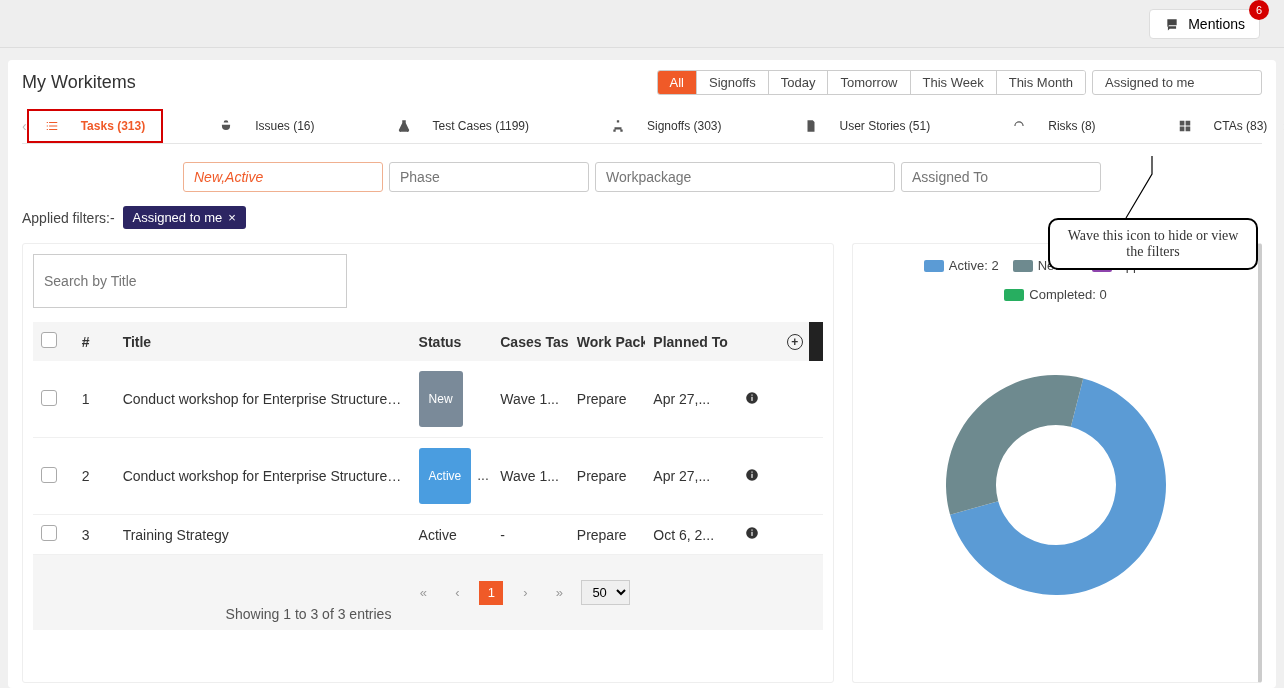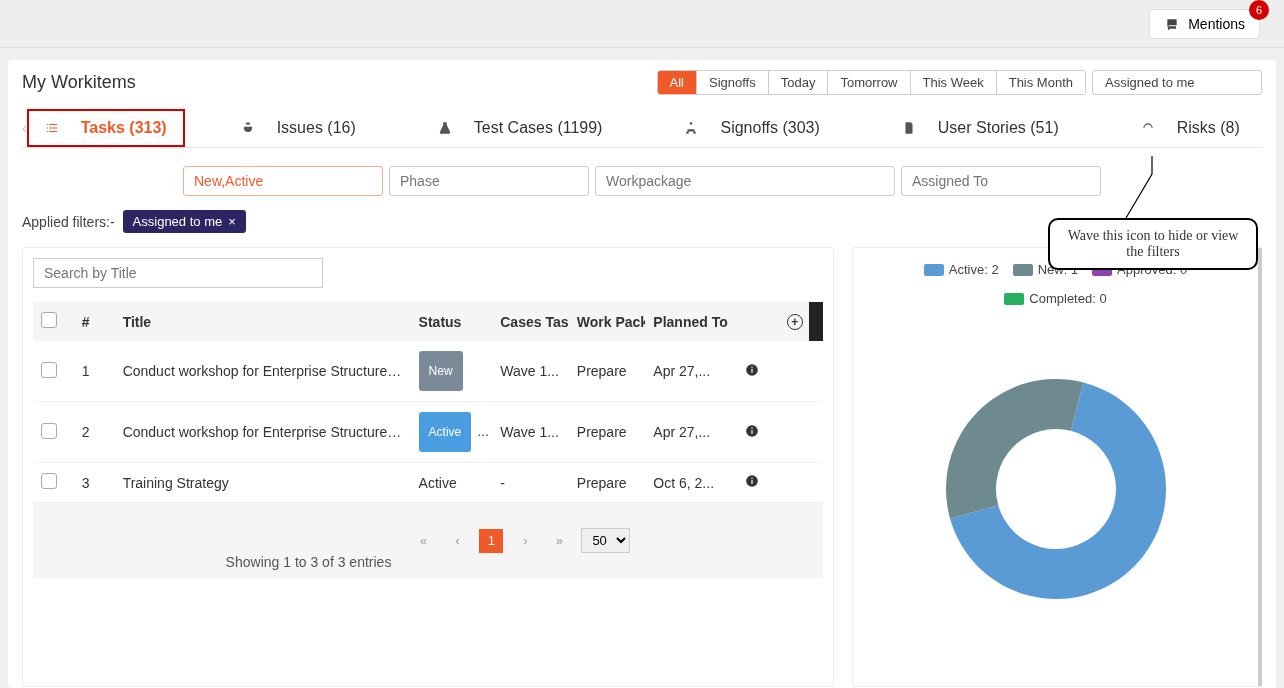--- a/index.html
+++ b/index.html
@@ -112,21 +112,21 @@
     text-align: center;
     color: #bbb;
     cursor: pointer;
     font-size: 14px;
   }
   .tab {
     display: flex;
     align-items: center;
     gap: 22px;
     padding: 8px 16px;
-    font-size: 16px;
+    font-size: 12px;
     color: #333;
     cursor: pointer;
     white-space: nowrap;
   }
   .tab.active-tab {
     color: #f05a28;
     font-weight: 600;
     border: 2px solid #d40000;
   }
   .tab svg { width: 14px; height: 14px; fill: #555; }
@@ -158,21 +158,21 @@
     justify-content: center;
   }
   .filter-inputs .f-input {
     border: 1px solid #ccc;
     border-radius: 3px;
     padding: 6px 10px;
     font-size: 14px;
     width: 200px;
     color: #ef4444;
   }
-  .filter-inputs .f-input.active { color: #f05a28; border-color: #f0b090; }
+  .filter-inputs .f-input.active { color: #f05a28; border-color: #f0b090; font-style: italic; }
   .applied-row {
     margin-top: 14px;
     font-size: 14px;
     color: #444;
     display: flex;
     align-items: center;
     gap: 8px;
   }
   .chip {
     background: #2c2563;
@@ -193,22 +193,22 @@
   }
   .left-panel {
     flex: 1;
     border: 1px solid #eee;
     border-radius: 3px;
     padding: 10px;
     min-width: 0;
   }
   .search-box {
     border: 1px solid #ccc;
-    padding: 6px 10px;
-    width: 290px;
+    padding: 18px 10px;
+    width: 314px;
     font-size: 14px;
   }
   table.grid {
     width: 100%;
     border-collapse: collapse;
     margin-top: 14px;
     table-layout: fixed;
   }
   table.grid th {
     background: #f5f5f5;
@@ -226,21 +226,21 @@
     padding: 10px 8px;
     font-size: 14px;
     border-bottom: 1px solid #f0f0f0;
     overflow: hidden;
     white-space: nowrap;
     text-overflow: ellipsis;
   }
   .cb { width: 16px; height: 16px; border: 1px solid #aaa; border-radius: 3px; display: inline-block; background: #fff; }
   .status-badge {
     display: inline-block;
-    padding: 13px 10px;
+    padding: 21px 10px;
     border-radius: 3px;
     font-size: 12px;
     color: #fff;
   }
   .status-new { background: #7a8a99; }
   .status-active { background: #4a9de0; }
   .info-icon { width: 14px; height: 14px; fill: #333; }
   .pager {
     background: #f5f5f5;
     display: flex;

